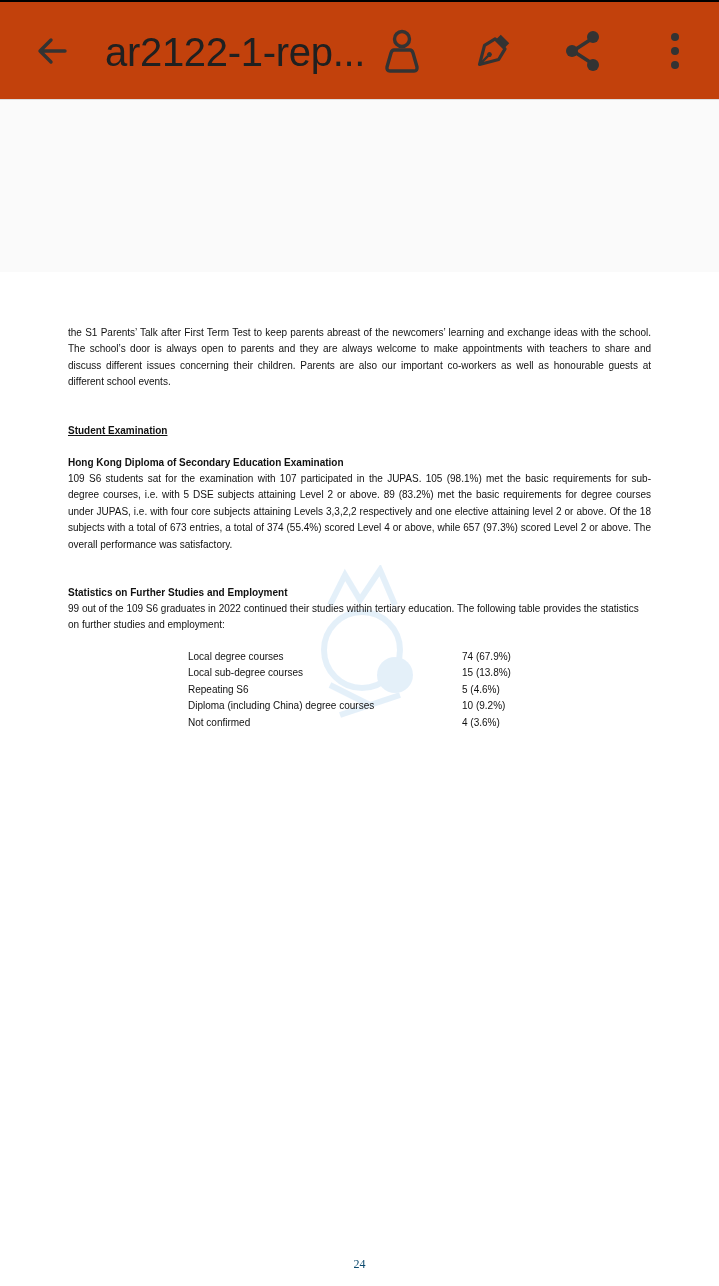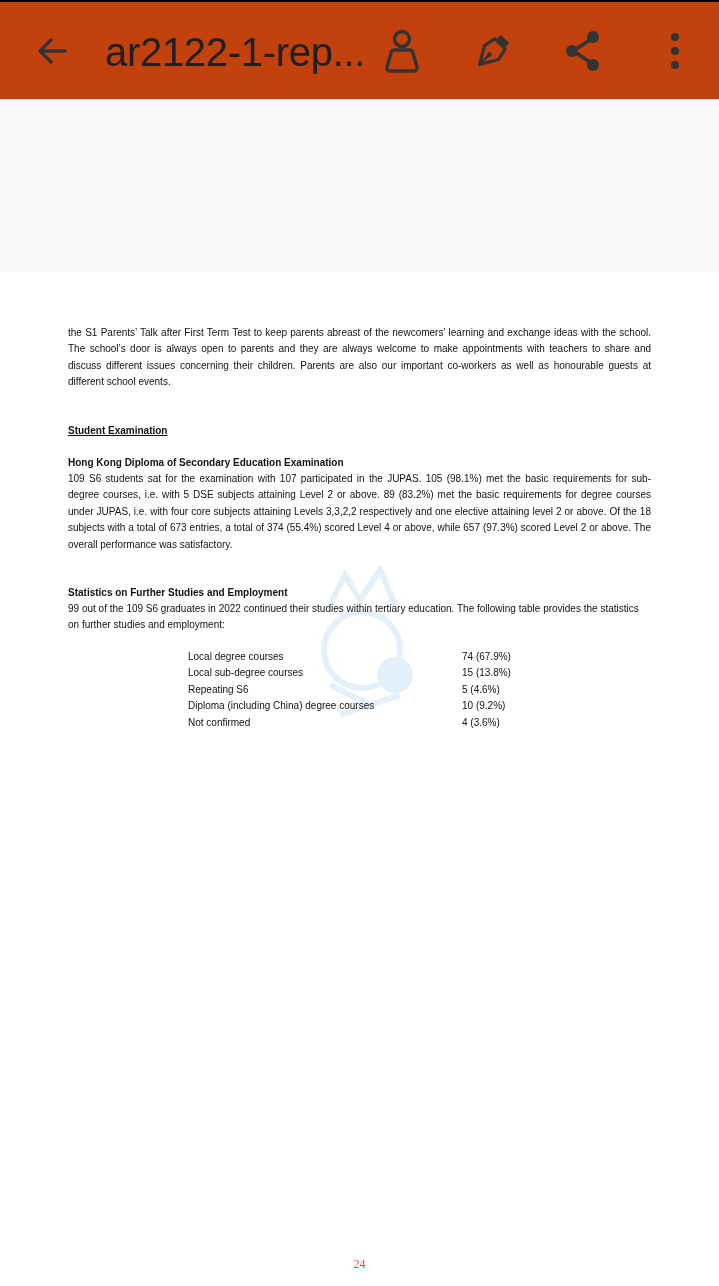--- a/index.html
+++ b/index.html
@@ -41,21 +41,21 @@
   .sub-title { font-weight: bold; }
   .stats {
     position: absolute; left: 188px; top: 649px; width: 360px;
     font-size: 10px; line-height: 16.4px; color: #111;
   }
   .stats .row { display: flex; height: 16.4px; }
   .stats .label { width: 274px; }
   .stats .val { flex: 1; }
   .page-num {
     position: absolute; left: 0; width: 719px; top: 1257px; text-align: center;
-    font-family: "Liberation Serif", "DejaVu Serif", serif; font-size: 12px; color: #ef4444;
+    font-family: "Liberation Serif", "DejaVu Serif", serif; font-size: 12px; color: #0c4a6e;
   }
   .watermark { position: absolute; left: 300px; top: 565px; width: 130px; height: 170px; opacity: 0.13; pointer-events: none; }
 </style>
 </head>
 <body>
 
 <div class="topline"></div>
 
 <div class="appbar">
   <div class="icon-btn" style="left:25px;">

